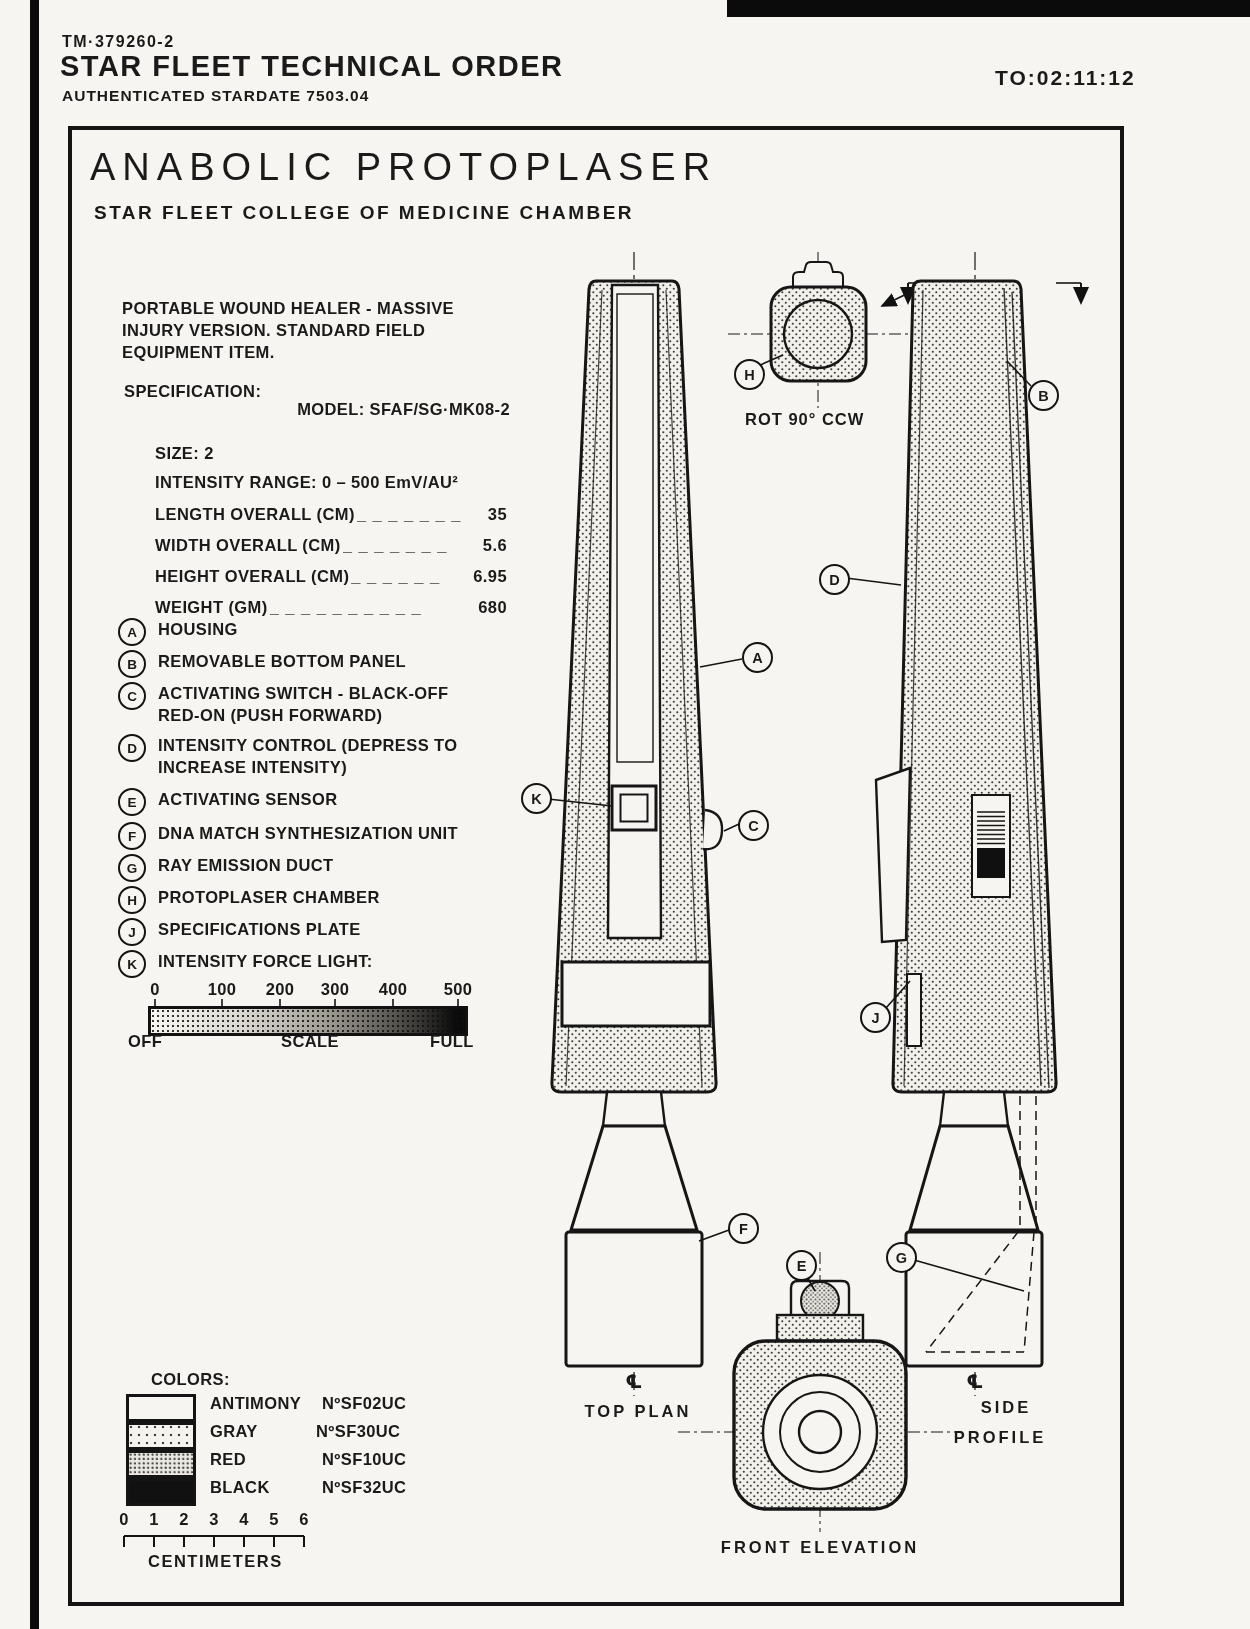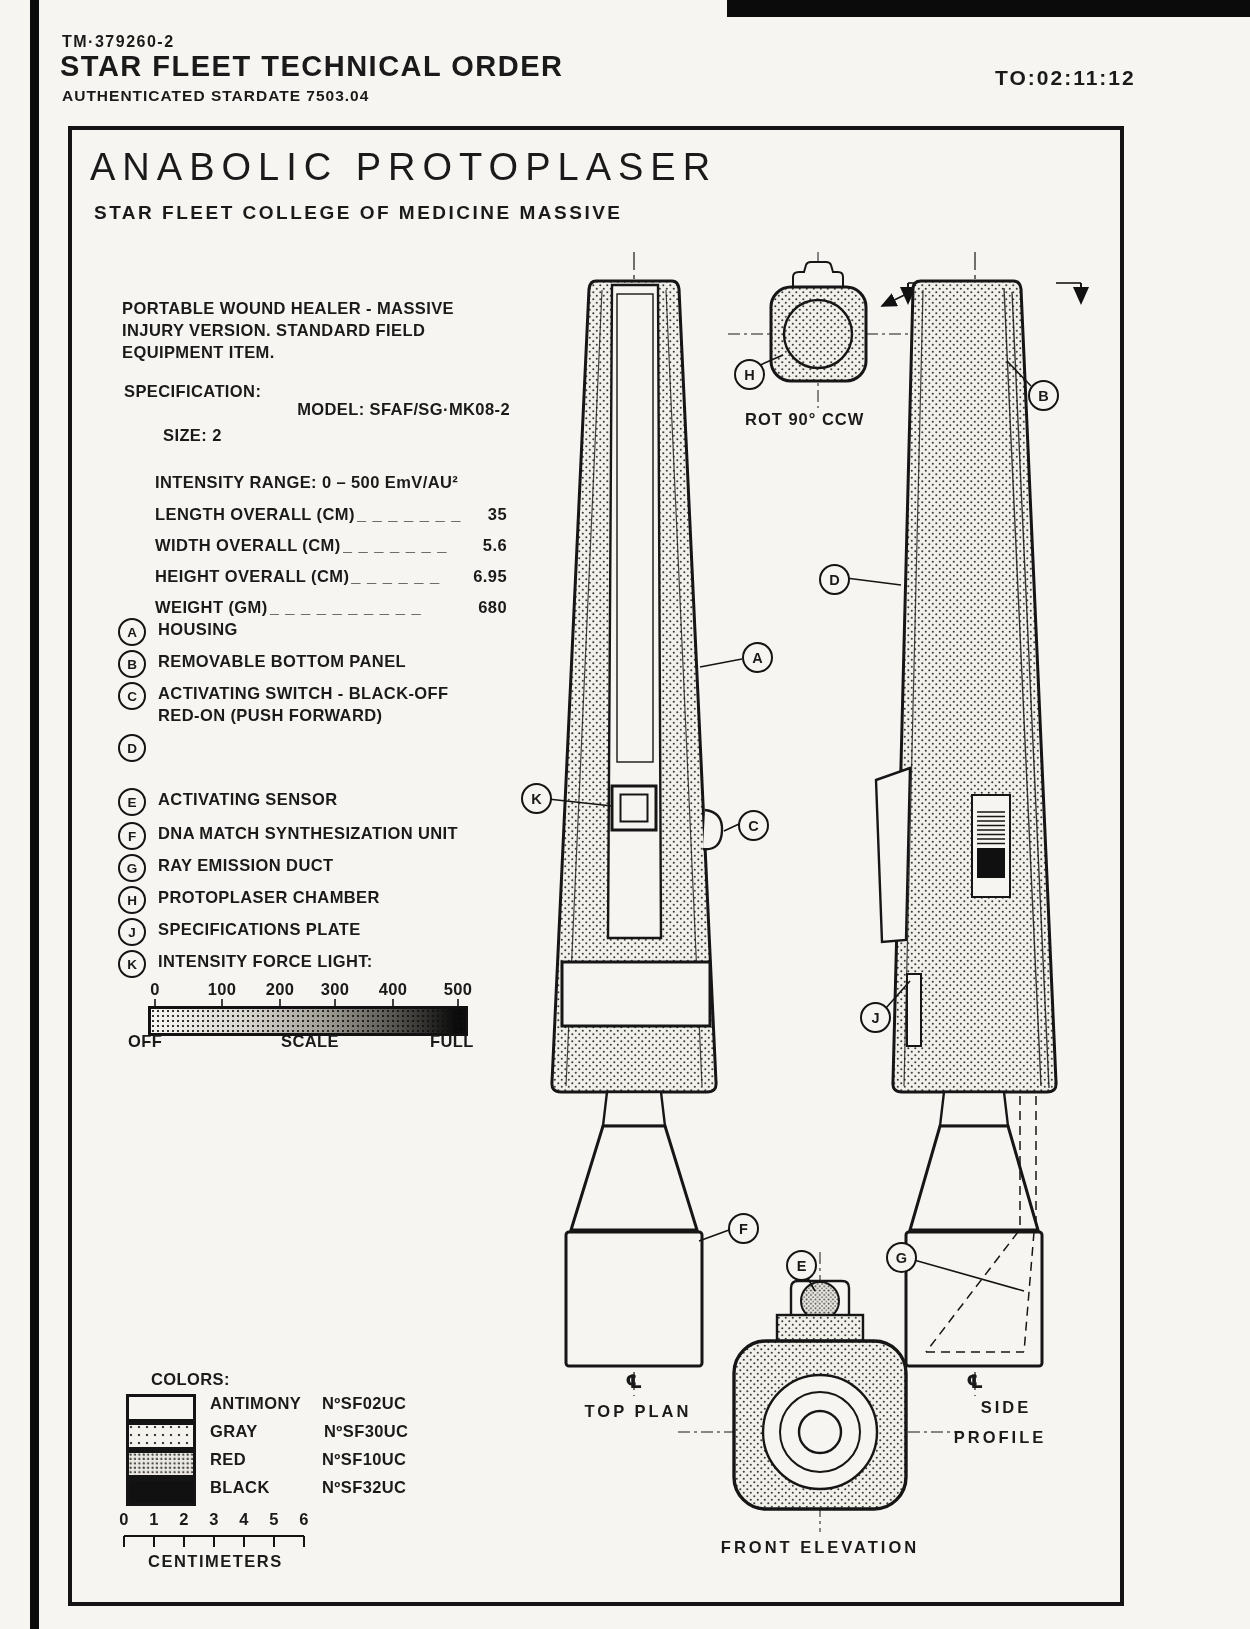--- a/index.html
+++ b/index.html
@@ -164,33 +164,33 @@
 
     <g stroke="#141414">
       <path d="M124,1536 H304" stroke-width="2.2"></path>
       <path d="M124,1536 V1547 M154,1536 V1547 M184,1536 V1547 M214,1536 V1547 M244,1536 V1547 M274,1536 V1547 M304,1536 V1547" stroke-width="2"></path>
     </g>
   </svg>
 
   <div class="txt-layer">
 
     <div class="abs big-title" style="left:90px;top:146px;">ANABOLIC PROTOPLASER</div>
-    <div class="abs sub-title" style="left:94px;top:202px;">STAR FLEET COLLEGE OF MEDICINE MASSIVE</div>
+    <div class="abs sub-title" style="left:94px;top:202px;">STAR FLEET COLLEGE OF MEDICINE CHAMBER</div>
 
     <div class="abs txt desc" style="left:122px;top:283px;">
       <div>PORTABLE WOUND HEALER - MASSIVE</div>
       <div>INJURY VERSION.  STANDARD FIELD</div>
       <div>EQUIPMENT ITEM.</div>
     </div>
 
     <div class="abs txt" style="left:124px;top:382px;">SPECIFICATION:</div>
     <div class="abs txt spec-row" style="left:155px;top:400px;width:355px;justify-content:flex-end;">
         <span>MODEL: SFAF/SG·MK08-2</span>
       </div>
-    <div class="abs txt spec-row" style="left:155px;top:426px;width:355px;margin-left:8px;">
+    <div class="abs txt spec-row" style="left:155px;top:444px;width:355px;">
         <span>SIZE: 2</span>
       </div>
     <div class="abs txt spec-row" style="left:155px;top:473px;width:355px;">
         <span>INTENSITY RANGE: 0 – 500 EmV/AU²</span>
       </div>
     <div class="abs txt spec-row" style="left:155px;top:505px;width:352px;">
         <span>LENGTH OVERALL (CM)</span>
         <span class="leader">_ _ _ _ _ _ _</span>
         <span>35</span>
       </div>
@@ -220,20 +220,24 @@
       </div>
     <div class="abs part-row" style="left:118px;top:682px;">
         <span class="circle-letter">C</span>
         <span class="txt part-text">
           <div>ACTIVATING SWITCH - BLACK-OFF</div>
           <div>RED-ON (PUSH FORWARD)</div>
         </span>
       </div>
     <div class="abs part-row" style="left:118px;top:734px;">
         <span class="circle-letter">D</span>
+        <span class="txt part-text">
+          <div>INTENSITY CONTROL (DEPRESS TO</div>
+          <div>INCREASE INTENSITY)</div>
+        </span>
       </div>
     <div class="abs part-row" style="left:118px;top:788px;">
         <span class="circle-letter">E</span>
         <span class="txt part-text">ACTIVATING SENSOR</span>
       </div>
     <div class="abs part-row" style="left:118px;top:822px;">
         <span class="circle-letter">F</span>
         <span class="txt part-text">DNA MATCH SYNTHESIZATION UNIT</span>
       </div>
     <div class="abs part-row" style="left:118px;top:854px;">
@@ -263,21 +267,21 @@
     <span class="abs txt" style="left:128px;top:1032px;">OFF</span>
     <span class="abs txt center-x" style="left:310px;top:1032px;">SCALE</span>
     <span class="abs txt" style="left:430px;top:1032px;">FULL</span>
 
     <div class="abs txt" style="left:120px;top:1370px;margin-left:31px;">COLORS:</div>
     <div class="swatch" style="top:1394px;"></div>
     <span class="abs txt" style="left:210px;top:1394px;">ANTIMONY</span>
     <span class="abs txt" style="left:322px;top:1394px;">NºSF02UC</span>
     <div class="swatch gray" style="top:1422px;"></div>
     <span class="abs txt" style="left:210px;top:1422px;">GRAY</span>
-    <span class="abs txt" style="left:324px;top:1422px;">NºSF30UC</span>
+    <span class="abs txt" style="left:316px;top:1422px;">NºSF30UC</span>
     <div class="swatch red" style="top:1450px;"></div>
     <span class="abs txt" style="left:210px;top:1450px;">RED</span>
     <span class="abs txt" style="left:322px;top:1450px;">NºSF10UC</span>
     <div class="swatch black" style="top:1478px;"></div>
     <span class="abs txt" style="left:210px;top:1478px;">BLACK</span>
     <span class="abs txt" style="left:322px;top:1478px;">NºSF32UC</span>
 
     <span class="abs txt center-x" style="left:124px;top:1510px;">0</span>
     <span class="abs txt center-x" style="left:154px;top:1510px;">1</span>
     <span class="abs txt center-x" style="left:184px;top:1510px;">2</span>

